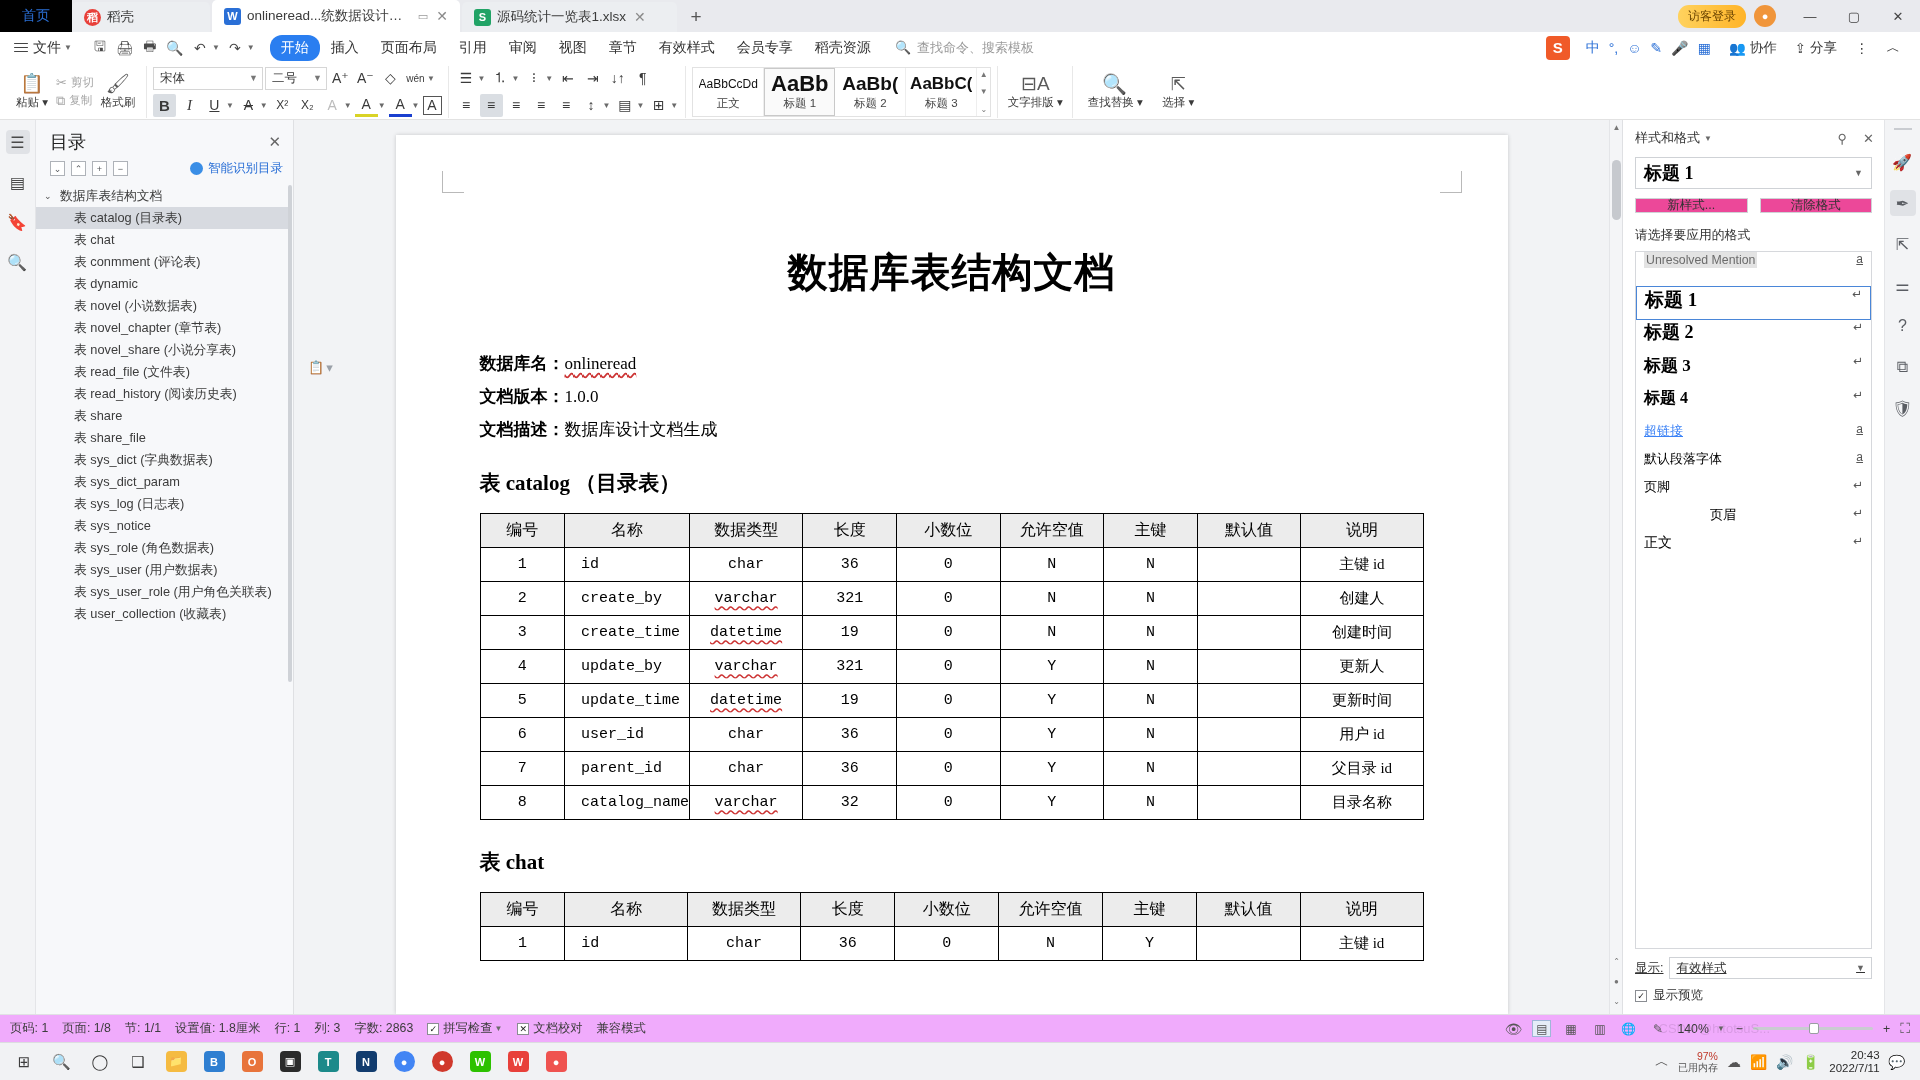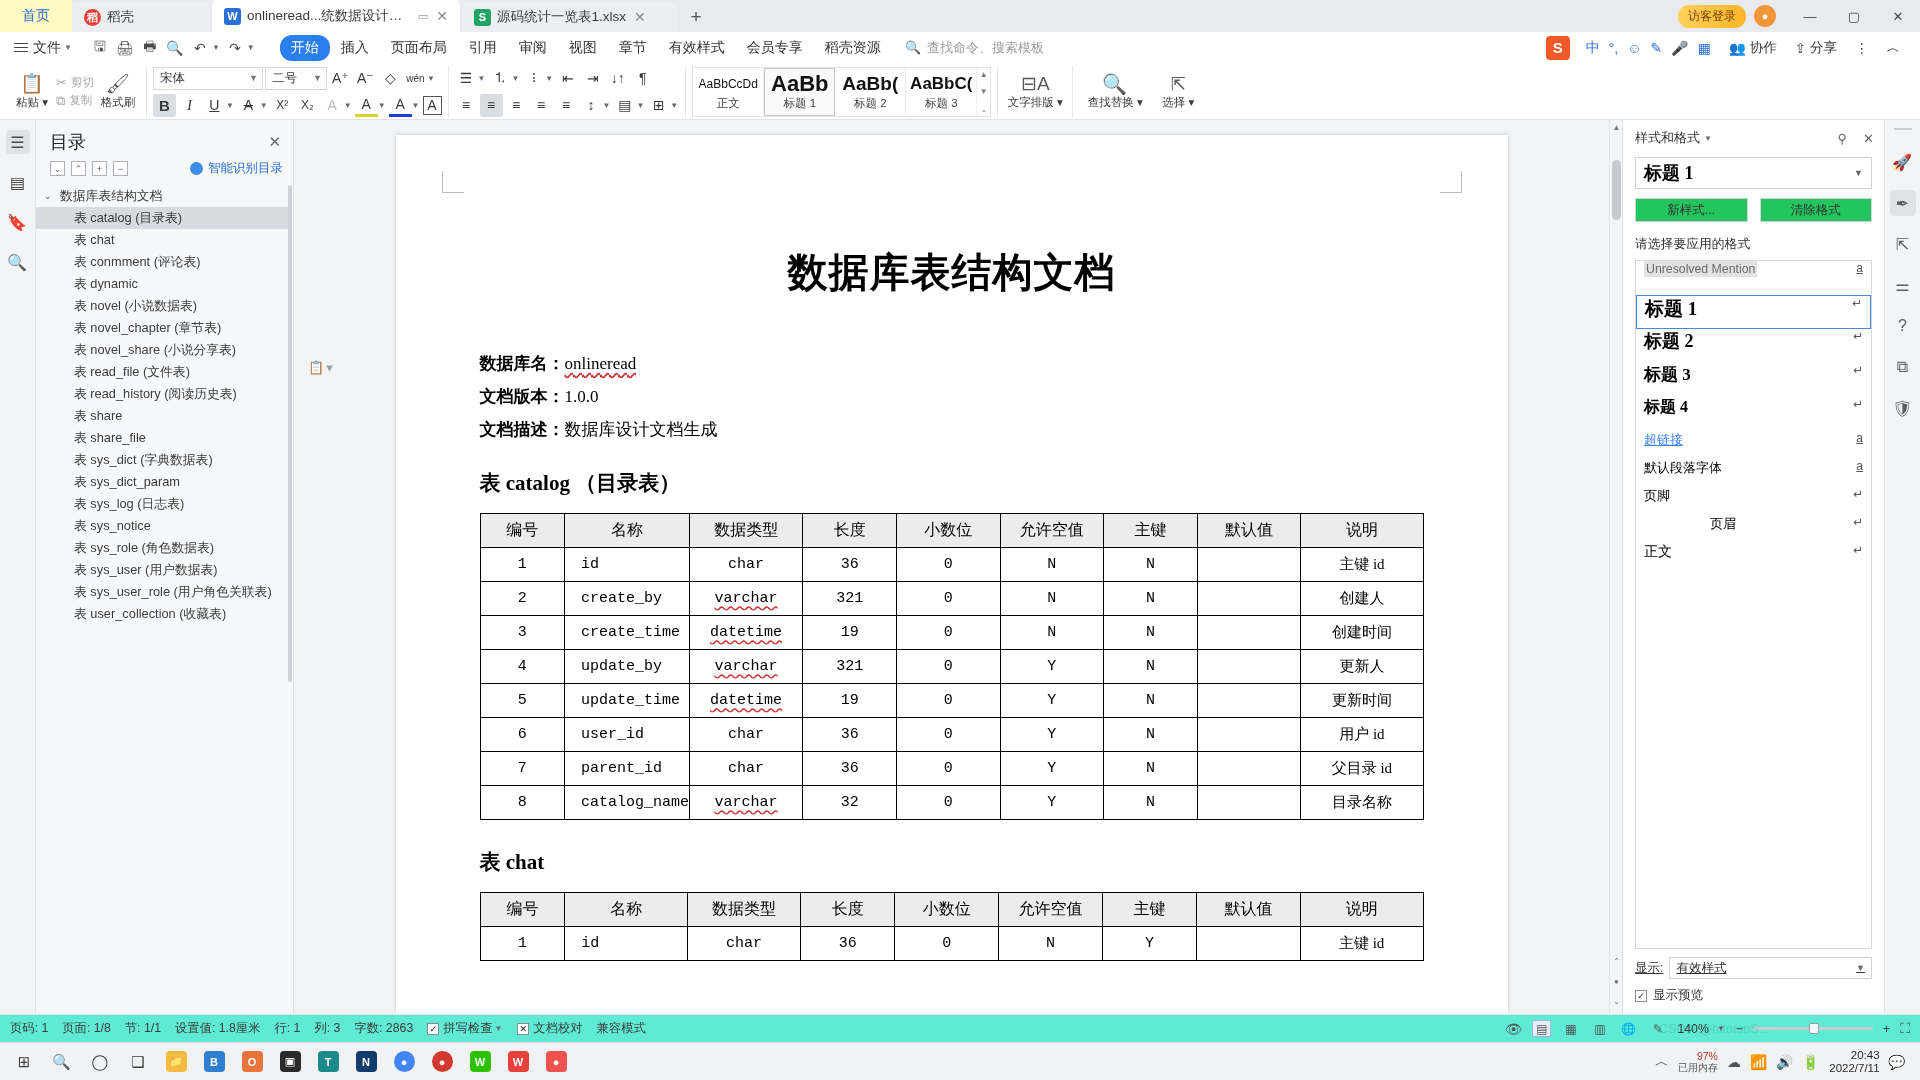--- a/index.html
+++ b/index.html
@@ -10,21 +10,21 @@
     color: #333;
     background: #f2f3f5;
     -webkit-font-smoothing: antialiased;
   }
   .app { width:1920px; height:1080px; display:flex; flex-direction:column; position:relative; }
 
   
   .tabbar { height:32px; background:#e9eaee; display:flex; align-items:flex-end; position:relative; flex:0 0 32px; }
   .home-tab {
     width:72px; height:32px; display:flex; align-items:center; justify-content:center;
-    color:#2a6fd6; font-size:14px; background:#fef9c3;
+    color:#2a6fd6; font-size:14px; background:#000000;
   }
   .doc-tab {
     height:30px; display:flex; align-items:center; gap:6px; padding:0 10px 0 12px;
     background:#eceef1; border-radius:5px 5px 0 0; font-size:13.5px; color:#3b3b3b;
     max-width:330px; position:relative; margin-right:2px;
   }
   .doc-tab.active { background:#fff; height:32px; }
   .doc-tab .tabtext { white-space:nowrap; overflow:hidden; text-overflow:ellipsis;text-align:right; }
   .tab-icon { width:17px; height:17px; border-radius:3px; flex:0 0 17px; display:flex; align-items:center; justify-content:center; color:#fff; font-size:11px; font-weight:bold; }
   .tab-icon.w { background:#2a6fd6; }
@@ -38,21 +38,21 @@
   .vip-badge { background:linear-gradient(90deg,#ffd25e,#ffb428); color:#6a4300; font-size:12px; border-radius:11px; padding:3px 10px; margin-right:8px; white-space:nowrap; }
   .avatar-circ { width:22px;height:22px;border-radius:50%;background:#f0953a;margin-right:12px; display:flex;align-items:center;justify-content:center;color:#fff;font-size:11px;}
 
   
   .menurow { height:32px; background:#fff; display:flex; align-items:center; padding:0 6px; flex:0 0 32px; border-bottom:1px solid #fff; }
   .m-file { display:flex; align-items:center; gap:5px; font-size:14px; color:#333; padding:0 8px; }
   .hamb { display:inline-block; width:14px; }
   .hamb i { display:block; height:1.6px; background:#444; margin:2.6px 0; border-radius:1px; }
   .qat { display:flex; align-items:center; gap:3px; padding:0 8px; }
   .qicon { width:22px;height:22px;display:flex;align-items:center;justify-content:center;color:#4a4a4a;font-size:14px;}
-  .menus { display:flex; align-items:flex-start; gap:0; margin-left:16px; }
+  .menus { display:flex; align-items:flex-start; gap:0; margin-left:6px; }
   .menu-it { padding:4px 11px; font-size:14px; color:#333; border-radius:12px; white-space:nowrap; }
   .menu-it.active { background:#2a7ef0; color:#fff; font-weight:normal; }
   .cmd-search { display:flex; align-items:center; gap:5px; margin-left:14px; color:#9a9a9a; font-size:13px; }
   .menurow-right { margin-left:auto; display:flex; align-items:center; gap:2px; padding-right:6px; }
   .sogou { width:24px;height:24px;background:#f05a28;color:#fff;border-radius:4px;display:flex;align-items:center;justify-content:center;font-weight:bold;font-size:15px;margin-right:6px;}
   .ime { display:flex; align-items:center; gap:9px; color:#2a6fd6; font-size:14px; padding:0 8px; }
   .rt-btn { display:flex; align-items:center; gap:4px; font-size:13.5px; color:#3a3a3a; padding:0 8px; }
 
   
   .ribbon { height:56px; background:#fff; display:flex; align-items:center; padding:0 4px; flex:0 0 56px; border-bottom:1px solid #e2e2e2; }
@@ -132,21 +132,21 @@
 
   
   .stylepane { width:262px; background:#fff; border-left:1px solid #dfe0e3; display:flex; flex-direction:column; min-height:0; font-size:12.5px; }
   .sp-head { display:flex; align-items:center; padding:9px 10px 8px 12px; gap:6px; }
   .sp-title { font-size:13px; color:#333; }
   .sp-head .ic { margin-left:auto; color:#666; font-size:13px; }
   .sp-combo { margin:2px 12px 0 12px; border:1px solid #cfd2d6; height:32px; display:flex; align-items:center; padding:0 8px; }
   .sp-combo .v { font-size:18px; font-weight:bold; color:#000; font-family:"Liberation Serif",serif; }
   .sp-combo .ar { margin-left:auto; font-size:9px; color:#666; }
   .sp-btns { display:flex; gap:12px; padding:9px 12px 0 12px; }
-  .sp-btn { flex:1; border:1px solid #cfd2d6; height:24px; display:flex; align-items:center; justify-content:center; font-size:12.5px; color:#333; background:#22c55e; }
+  .sp-btn { flex:1; border:1px solid #cfd2d6; height:15px; display:flex; align-items:center; justify-content:center; font-size:12.5px; color:#333; background:#ec4899; }
   .sp-label { padding:14px 12px 7px 12px; font-size:12.8px; color:#333; }
   .sp-list { margin:0 12px; border:1px solid #d6d8dc; flex:1; overflow:hidden; }
   .sp-row { display:flex; align-items:flex-start; height:34px; padding:0 8px; }
   .sp-row .nm { font-family:"Liberation Serif",serif; color:#000; }
   .sp-row .mk { margin-left:auto; color:#555; font-size:12px; }
   .sp-row.selrow { border:1px solid #4a86d8; }
   .sp-row .hl { background:#e3e3e3; color:#6b6b6b; font-family:"Liberation Sans",sans-serif; font-size:12.3px; padding:1px 2px;}
   .sp-foot { padding:8px 12px 6px 12px; display:flex; align-items:center; gap:6px;text-decoration:underline; }
   .sp-foot .lb { font-size:12.5px; color:#333; }
   .sp-sel { flex:1; border:1px solid #cfd2d6; height:22px; display:flex; align-items:center; padding:0 6px; font-size:12.5px; }
@@ -154,21 +154,21 @@
   .sp-chk { padding:2px 12px 10px 12px; display:flex; align-items:center; gap:6px; font-size:12.5px; color:#333; }
   .cbx { width:12px; height:12px; border:1px solid #8a8d92; display:inline-flex; align-items:center; justify-content:center; font-size:9px; color:#222; background:#fff; }
 
   
   .rrail { width:36px; background:#f3f4f6; border-left:1px solid #e4e5e8; display:flex; flex-direction:column; align-items:center; padding-top:8px; gap:15px; }
   .rrail .ri { width:26px; height:26px; display:flex; align-items:center; justify-content:center; color:#5a5d63; font-size:16px; border-radius:4px; }
   .rrail .ri.sel { background:#e0e2e6; }
   .rrail .dash { width:18px; height:2px; background:#c9ccd1; margin-bottom:4px; }
 
   
-  .statusbar { height:28px; background:#5eead4; border-top:1px solid #e0e1e4; display:flex; align-items:center; padding:0 10px; font-size:12.3px; color:#3c3c3c; gap:14px; flex:0 0 28px; }
+  .statusbar { height:28px; background:#f0abfc; border-top:1px solid #e0e1e4; display:flex; align-items:center; padding:0 10px; font-size:12.3px; color:#3c3c3c; gap:14px; flex:0 0 28px; }
   .sb-right { margin-left:auto; display:flex; align-items:center; gap:10px; }
   .sb-ic { font-size:14px; color:#555; }
   .viewbtn { width:19px;height:17px;display:flex;align-items:center;justify-content:center;font-size:12px;color:#555;border:1px solid transparent;}
   .viewbtn.on { border-color:#9fb6d8; background:#e5edf8; }
   .zslider { width:120px; height:3px; background:#c9ccd1; position:relative; border-radius:2px; }
   .zknob { position:absolute; left:56px; top:-4px; width:10px; height:11px; background:#fff; border:1px solid #9a9da2; border-radius:2px; }
 
   
   .taskbar { height:38px; background:#f1f2f4; display:flex; align-items:center; padding:0 6px; gap:2px; flex:0 0 38px; border-top:1px solid #dcdde0; }
   .tb-ic { width:36px; height:34px; display:flex; align-items:center; justify-content:center; font-size:15px; color:#3d3d3d; border-radius:4px; position:relative; }

